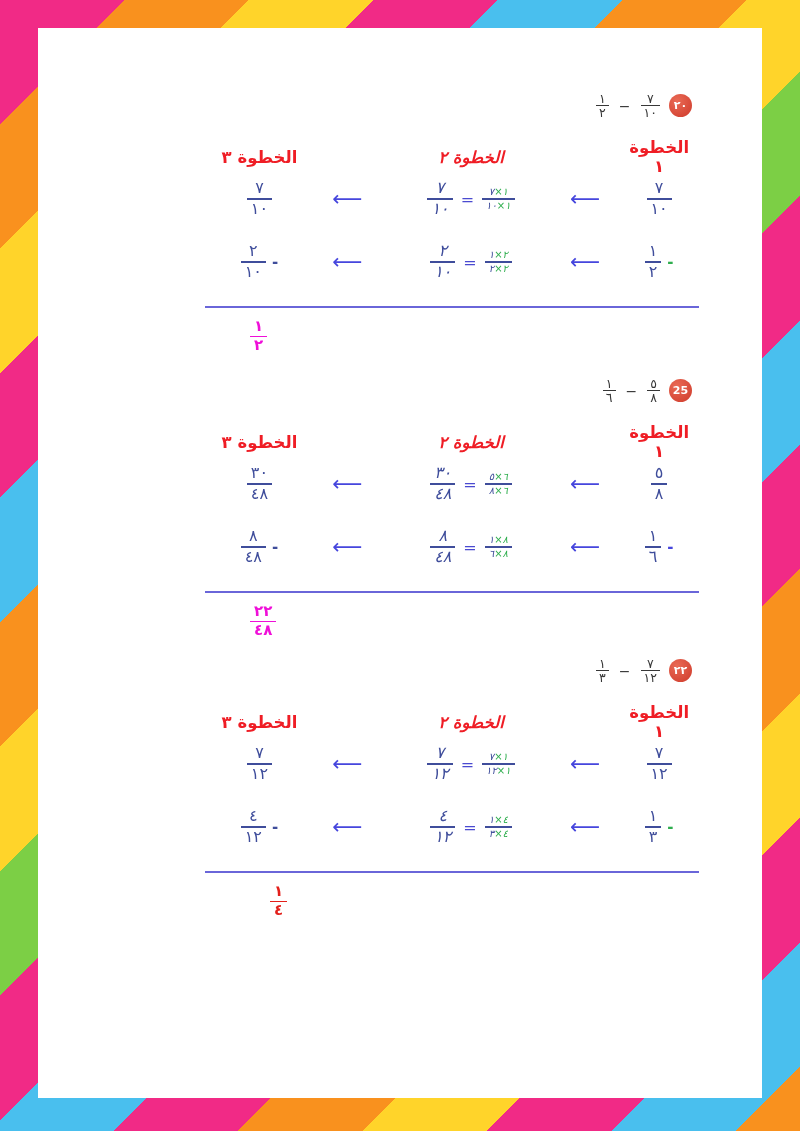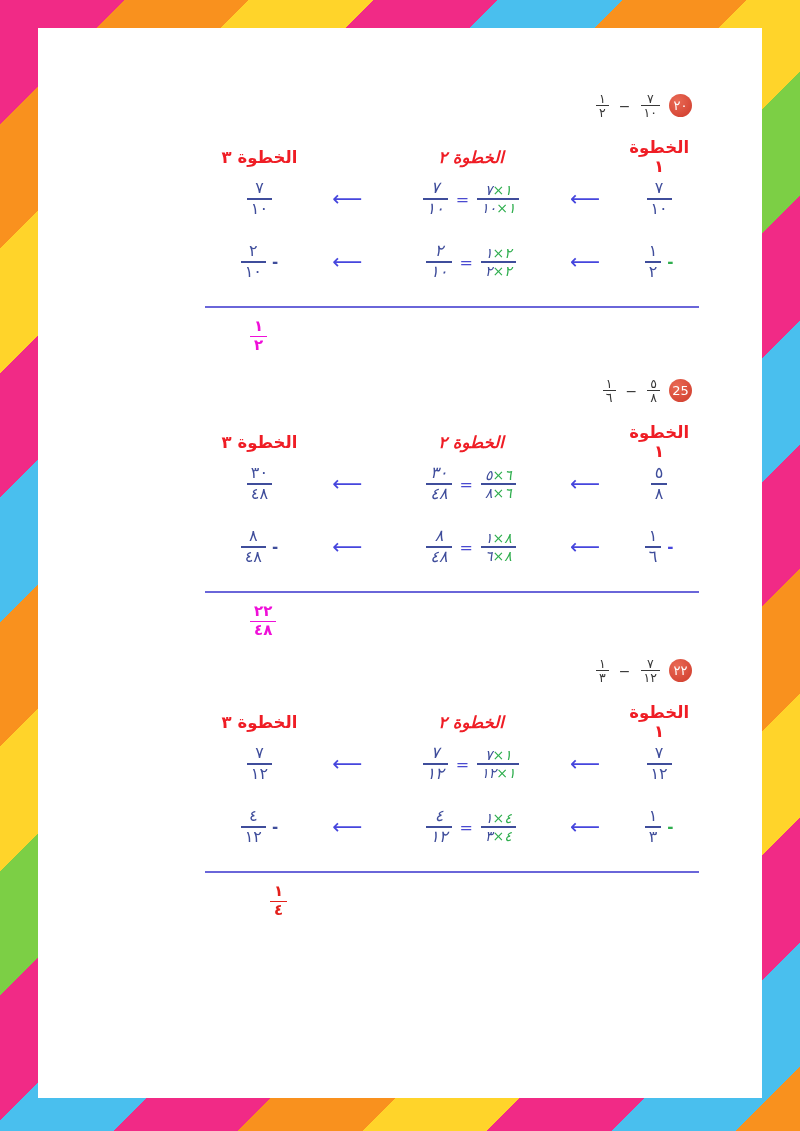--- a/index.html
+++ b/index.html
@@ -12,31 +12,31 @@
       #49bfee 792px 880px);}
   .sheet{position:absolute;left:38px;top:28px;right:38px;bottom:33px;background:#ffffff;}
 
   .problem{position:absolute;left:0;right:0;height:285px;}
   .p1{top:62px;} .p2{top:347px;} .p3{top:627px;}
 
   .prob-head{position:absolute;top:2px;right:70px;display:flex;direction:rtl;
     align-items:center;gap:9px;color:#373737;}
   .badge{width:23px;height:23px;border-radius:50%;
     background:radial-gradient(circle at 35% 30%, #e96a55, #cf3a2b);
-    color:#fff;font-size:13px;display:flex;align-items:center;justify-content:center;
-    font-weight:normal;}
+    color:#fff;font-size:11px;display:flex;align-items:center;justify-content:center;
+    font-weight:bold;}
   .op{font-size:14px;color:#373737;padding:0 1px;}
 
   .frac{display:inline-flex;flex-direction:column;align-items:center;line-height:1.05;}
   .fn,.fd{padding:1px 4px;font-size:16px;}
   .fb{align-self:stretch;height:1.6px;background:currentColor;}
   .frac.dark{color:#373737;} .frac.dark .fn,.frac.dark .fd{font-size:12.5px;padding:0 3px;}
   .frac.dark .fb{height:1.3px;}
   .frac.blue{color:#3f4d9b;}
-  .frac.prod .fn,.frac.prod .fd{font-size:14px;}
+  .frac.prod .fn,.frac.prod .fd{font-size:10px;}
   .g{color:#2fae4e;} .b{color:#3f4d9b;}
 
   .hrow,.srow{position:absolute;left:162px;width:490px;display:flex;direction:ltr;align-items:center;}
   .hrow{top:48px;}
   .r1{top:80px;height:58px;} .r2{top:142px;height:60px;}
   .c-s3{width:125px;display:flex;justify-content:center;align-items:center;gap:6px;}
   .c-a1{width:60px;text-align:center;}
   .c-s2{width:200px;display:flex;justify-content:center;align-items:center;gap:6px;font-style:italic;}
   .c-a2{width:40px;text-align:center;}
   .c-s1{width:65px;display:flex;justify-content:center;align-items:center;gap:6px;margin-left:24px;}

